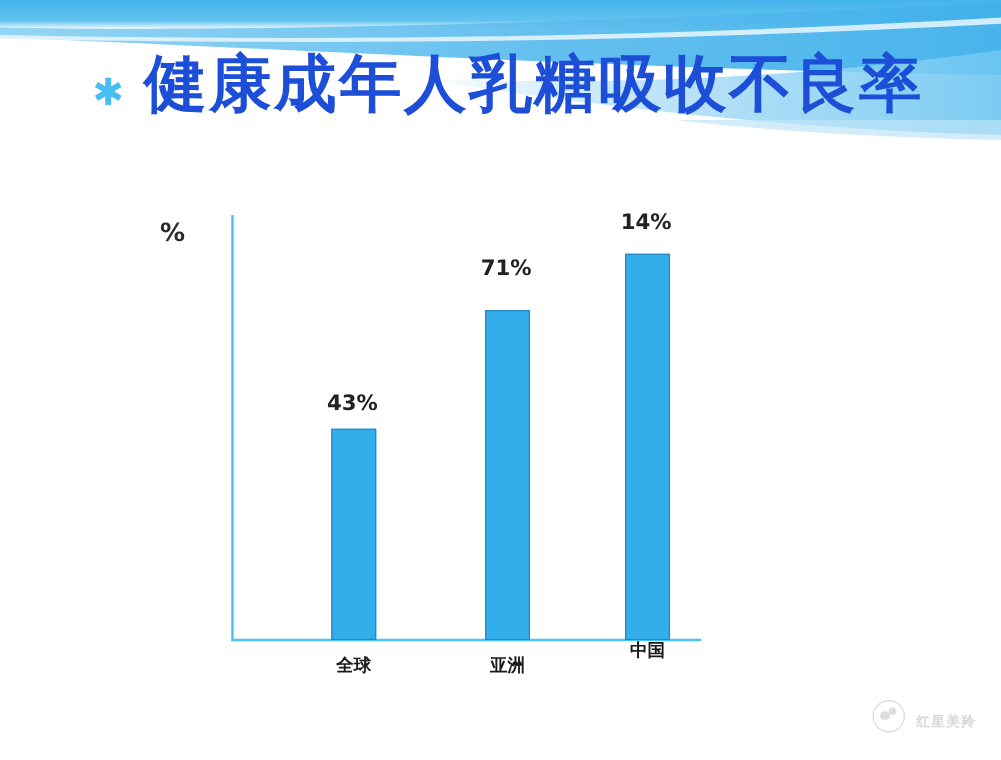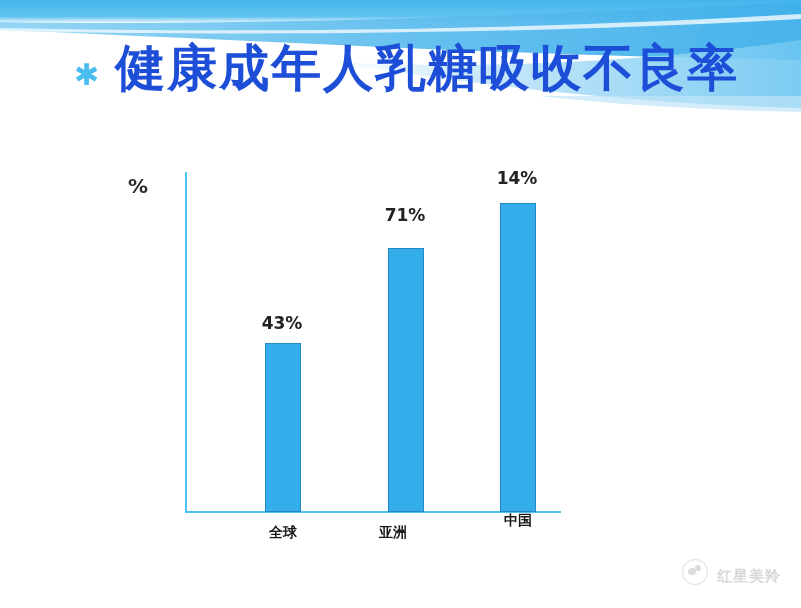--- a/index.html
+++ b/index.html
@@ -147,21 +147,21 @@
     position: absolute;
     left: 12px;
     top: 5px;
     width: 6px;
     height: 6px;
     border-radius: 50%;
     background: #9a9a9a;
   }
   .watermark-text {
     font-family: "DejaVu Sans", "Liberation Sans", sans-serif;
-    font-size: 15px;
+    font-size: 11px;
     font-weight: 700;
     color: #8c8c8c;
     letter-spacing: 1px;
     white-space: nowrap;
     margin-top: 9px;
   }
 </style>
 </head>
 <body>
 
@@ -208,21 +208,21 @@
     <div class="axis-unit">%</div>
     <div class="axis-y"></div>
     <div class="axis-x"></div>
 
     <div class="bar-value" style="left:240px; top:313px; width:84px;">43%</div>
     <div class="bar" style="left:265px; top:343px; width:36px; height:169px;"></div>
     <div class="bar-label" style="left:241px; top:524px; width:84px;">全球</div>
 
     <div class="bar-value" style="left:363px; top:205px; width:84px;">71%</div>
     <div class="bar" style="left:388px; top:248px; width:36px; height:264px;"></div>
-    <div class="bar-label" style="left:351px; top:524px; width:84px;">亚洲</div>
+    <div class="bar-label" style="left:364px; top:524px; width:84px;">亚洲</div>
 
     <div class="bar-value" style="left:475px; top:168px; width:84px;">14%</div>
     <div class="bar" style="left:500px; top:203px; width:36px; height:309px;"></div>
     <div class="bar-label" style="left:476px; top:512px; width:84px;">中国</div>
 
   </div>
 
   <div class="watermark">
     <span class="watermark-logo"></span>
     <span class="watermark-text">红星美羚</span>

